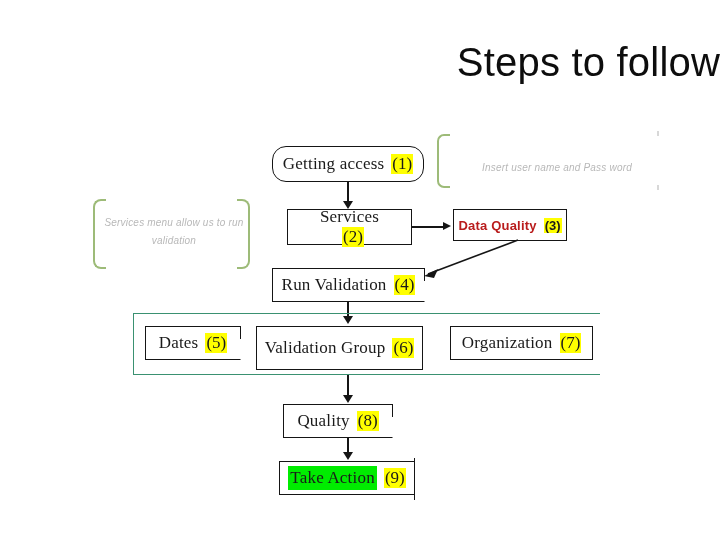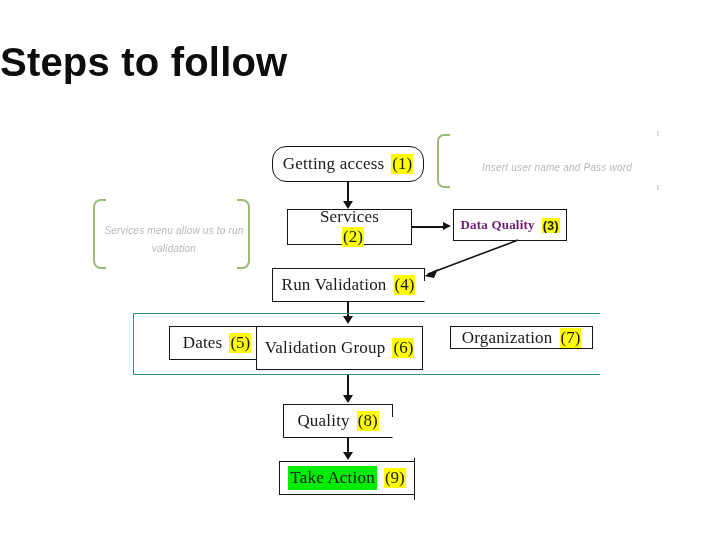--- a/index.html
+++ b/index.html
@@ -21,24 +21,24 @@
     width: 720px;
     height: 540px;
     background: #ffffff;
   }
 
   #title {
     position: absolute;
     left: 0;
     top: 38px;
     width: 720px;
-    text-align: left;
+    text-align: right;
     font-family: "Liberation Sans", sans-serif;
     font-size: 40px;
-    font-weight: 700;
+    font-weight: 400;
     color: #0d0d0d;
     letter-spacing: 0.2px;
     line-height: 48px;
   }
 
   
   .fbox {
     position: absolute;
     box-sizing: border-box;
     border: 1.4px solid #151515;
@@ -73,32 +73,32 @@
     width: 1.4px;
     height: 42%;
     background: #151515;
   }
 
   
   #box-getting-access { left: 272px; top: 146px; width: 152px; height: 36px; border-radius: 14px; }
   #box-services       { left: 287px; top: 209px; width: 125px; height: 36px; flex-direction: column; }
   #box-data-quality   { left: 453px; top: 209px; width: 114px; height: 32px; }
   #box-run-validation { left: 272px; top: 268px; width: 153px; height: 34px; }
-  #box-dates          { left: 145px; top: 326px; width: 96px; height: 34px; margin-left: 24px; }
+  #box-dates          { left: 145px; top: 326px; width: 96px; height: 34px; }
   #box-validation-group { left: 256px; top: 326px; width: 167px; height: 44px; }
-  #box-organization   { left: 450px; top: 326px; width: 143px; height: 23px; }
+  #box-organization   { left: 450px; top: 326px; width: 143px; height: 34px; }
   #box-validate       { left: 283px; top: 404px; width: 110px; height: 34px; }
   #box-take-action    { left: 279px; top: 461px; width: 136px; height: 34px; }
 
   
   #box-data-quality .lbl {
-    font-family: Liberation Serif, serif;
+    font-family: Liberation Sans, sans-serif;
     font-size: 13px;
     font-weight: 700;
-    color: #701a75;
+    color: #b91c1c;
   }
   #box-data-quality .num {
     font-family: "Liberation Sans", sans-serif;
     font-size: 13px;
     font-weight: 700;
   }
 
   
   #box-take-action .lbl {
     background: #00ec00;
@@ -141,21 +141,21 @@
     position: absolute;
     font-family: "Liberation Sans", sans-serif;
     font-style: italic;
     font-size: 10px;
     color: #b8b8b8;
     text-align: center;
     line-height: 18px;
     letter-spacing: 0.2px;
   }
   #note-access   { left: 452px; top: 159px; width: 210px; }
-  #note-services { left: 100px; top: 214px; width: 148px; margin-top: 8px; }
+  #note-services { left: 100px; top: 214px; width: 148px; }
 
   
   .scanmark {
     position: absolute;
     width: 2px;
     height: 5px;
     background: #d8d8d8;
   }
   #scanmark-top { left: 657px; top: 131px; }
   #scanmark-bottom { left: 657px; top: 185px; }

